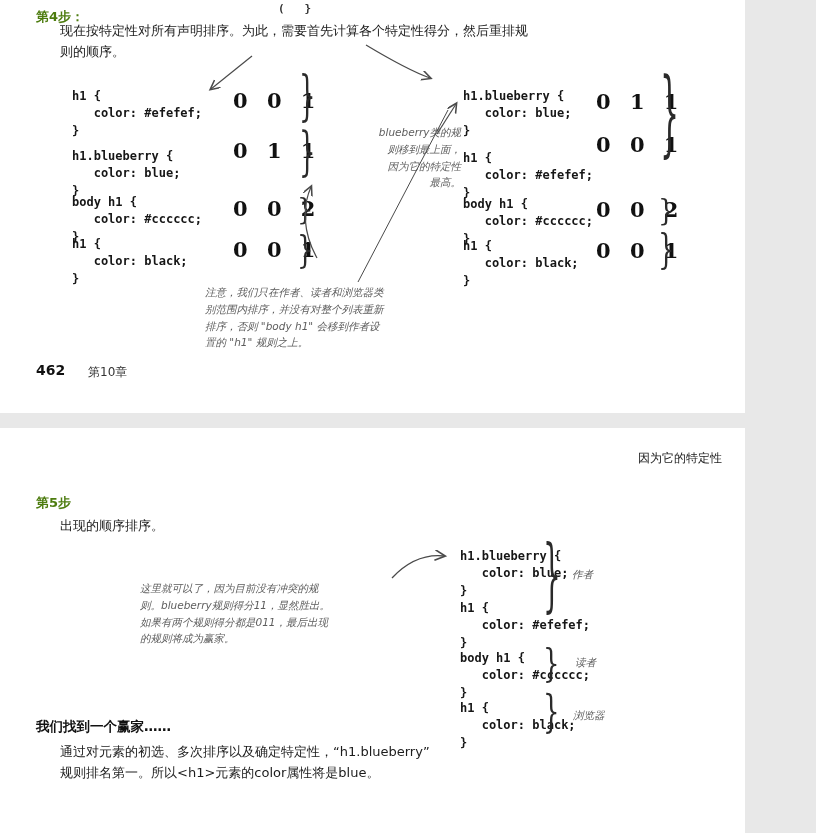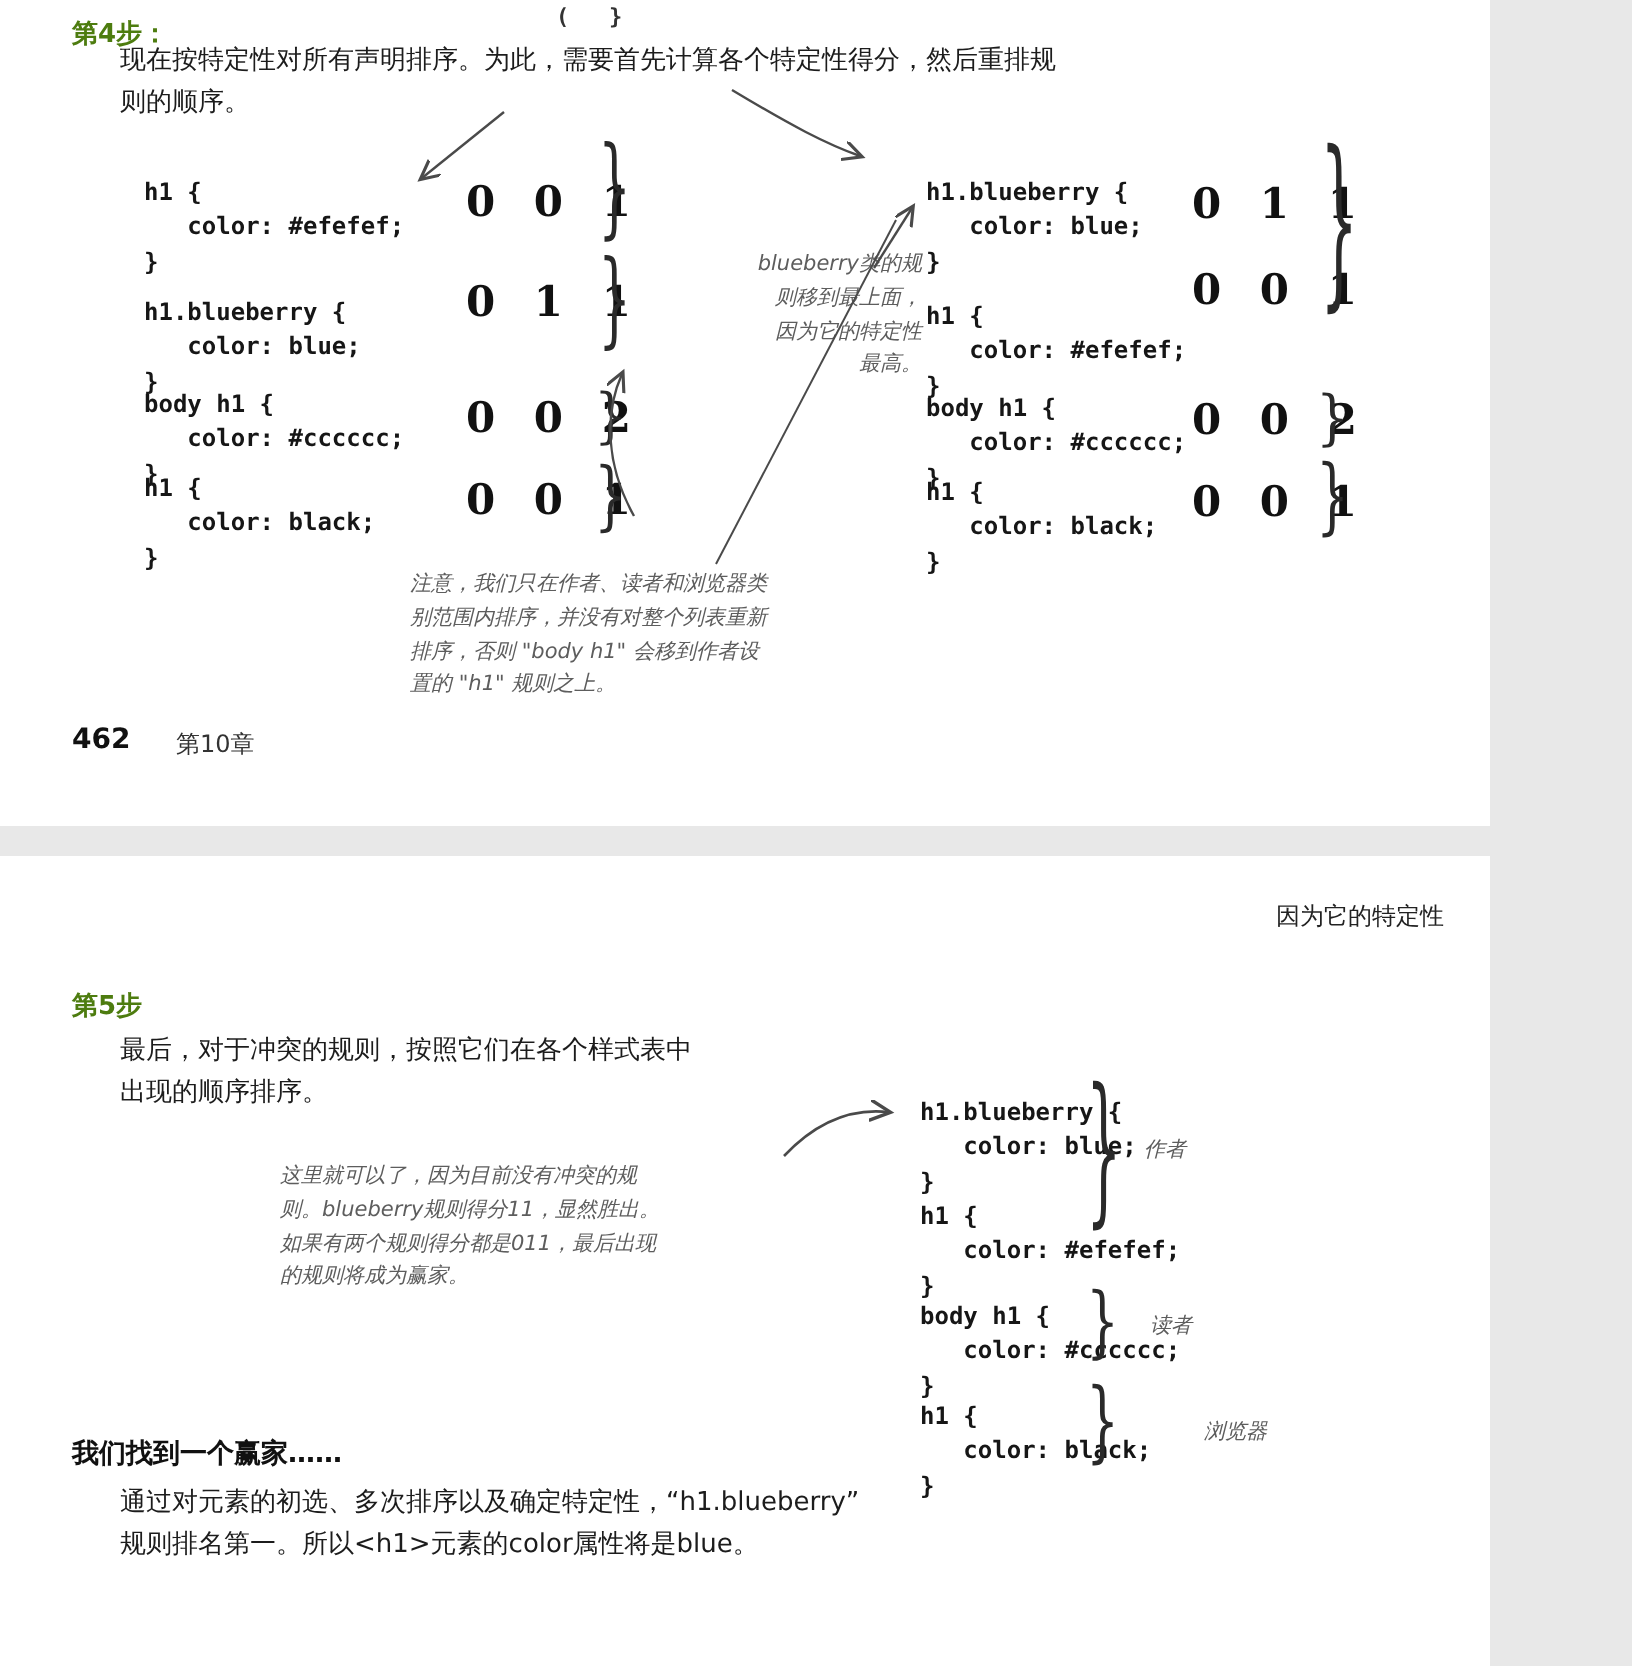--- a/index.html
+++ b/index.html
@@ -124,21 +124,20 @@
   </svg>
 </div>
 
 <div class="page" id="page2">
 
   <div class="abs running-head" style="left:638px;top:22px;">因为它的特定性</div>
 
   <div class="abs step-heading" style="left:36px;top:66px;">第5步</div>
 
   <div class="abs body-text" style="left:60px;top:87px;width:420px;">
-    <div>最后，对于冲突的规则，按照它们在各个样式表中</div>
     <div>出现的顺序排序。</div>
   </div>
 
   <div class="abs hand" style="left:140px;top:152px;width:250px;">这里就可以了，因为目前没有冲突的规
 则。blueberry规则得分11，显然胜出。
 如果有两个规则得分都是011，最后出现
 的规则将成为赢家。</div>
 
   <div class="abs code" style="left:460px;top:120px;">h1.blueberry {
    color: blue;
@@ -152,21 +151,21 @@
   <div class="abs code" style="left:460px;top:222px;">body h1 {
    color: #cccccc;
 }</div>
   <div class="abs brace" style="left:543px;top:219px;font-size:26px;transform:scaleY(1.5);">}</div>
   <div class="abs hand-label" style="left:575px;top:228px;">读者</div>
 
   <div class="abs code" style="left:460px;top:272px;">h1 {
    color: black;
 }</div>
   <div class="abs brace" style="left:543px;top:269px;font-size:26px;transform:scaleY(1.7);">}</div>
-  <div class="abs hand-label" style="left:573px;top:281px;margin-left:29px;">浏览器</div>
+  <div class="abs hand-label" style="left:573px;top:281px;">浏览器</div>
 
   <div class="abs winner-heading" style="left:36px;top:290px;">我们找到一个赢家……</div>
 
   <div class="abs body-text" style="left:60px;top:313px;width:480px;">
     <div>通过对元素的初选、多次排序以及确定特定性，“h1.blueberry”</div>
     <div>规则排名第一。所以&lt;h1&gt;元素的color属性将是blue。</div>
   </div>
 
   <svg class="overlay" width="745" height="405" viewBox="0 0 745 405">
     <defs>

